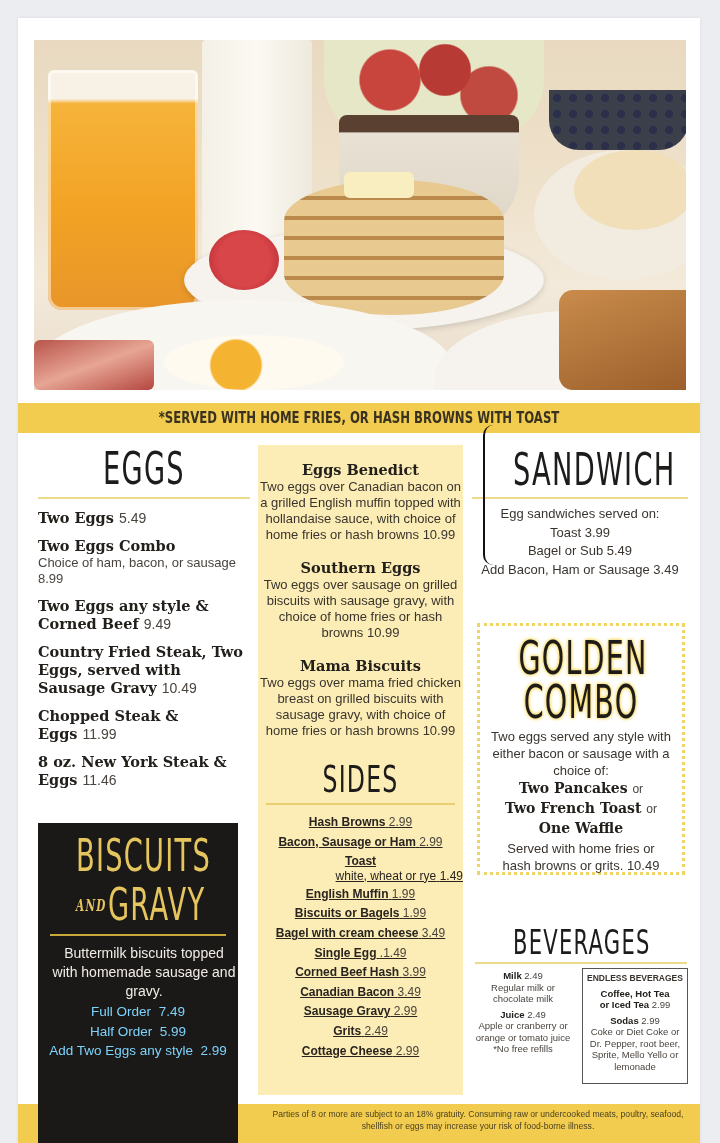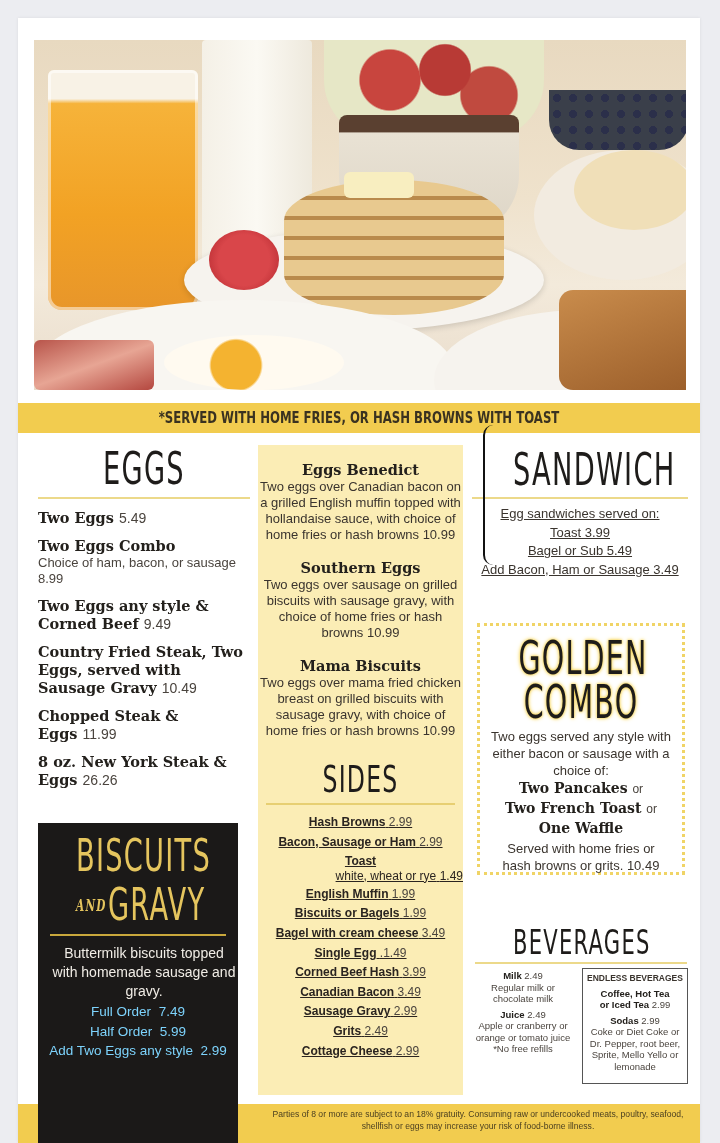--- a/index.html
+++ b/index.html
@@ -49,21 +49,21 @@
   .sides-title{margin-top:18px;font-size:38px;line-height:44px;}
   .center-col .rule{margin:2px 8px 0 8px;background:#e7cf72;}
   .sides{margin-top:8px;text-align:center;font-family:"Liberation Sans",sans-serif;font-size:12px;line-height:19.6px;color:#2a2420;text-decoration:underline;}
   .sides .s-name{font-weight:bold;}
   .sides .s-price{color:#4a443e;}
   .sides .s-sub{display:block;font-weight:normal;line-height:14px;margin-top:-3px;margin-bottom:2px;text-align:right;}
 
   .sand-col{position:absolute;left:472px;top:445px;width:216px;}
   .sand-col h2{margin:0;height:50px;font-size:44px;line-height:50px;}
   .sand-col .rule{margin-top:2px;}
-  .sand-body{text-align:center;font-family:"Liberation Sans",sans-serif;font-size:13px;line-height:18.5px;color:#3a342e;margin-top:6px;text-decoration:underline;}
+  .sand-body{text-align:center;font-family:"Liberation Sans",sans-serif;font-size:13px;line-height:18.5px;color:#3a342e;margin-top:6px;}
   .annot{position:absolute;left:483px;top:425px;width:14px;height:140px;border-left:2px solid #111;border-radius:10px 0 0 10px;}
 
   .golden{position:absolute;left:477px;top:623px;width:208px;height:252px;border:3px dotted #f0d466;box-sizing:border-box;text-align:center;}
   .golden .gt{font-size:46px;line-height:44px;margin-top:10px;color:#1e1c1a;text-shadow:0 0 6px #f6d24a,0 0 3px #f6d24a;}
   .golden .gdesc{font-family:"Liberation Sans",sans-serif;font-size:13px;line-height:17px;color:#3a342e;margin-top:4px;padding:0 6px;}
   .golden .opt{font-family:"DejaVu Serif",serif;font-weight:bold;font-size:14px;line-height:19px;color:#23201c;}
   .golden .or{font-family:"Liberation Sans",sans-serif;font-weight:normal;font-size:12px;color:#4a443e;}
 
   .bev-title{position:absolute;left:472px;top:922px;width:216px;font-size:34px;line-height:40px;}
   .bev-rule{position:absolute;left:475px;top:962px;width:212px;height:2px;background:#ecd98a;}
@@ -112,21 +112,21 @@
 </div>
 
 <div class="eggs-col">
   <h2 class="deco">EGGS</h2>
   <div class="rule"></div>
   <div class="item"><span>Two Eggs</span> <span class="price">5.49</span></div>
   <div class="item"><span>Two Eggs Combo</span><span class="desc"><span>Choice of ham, bacon, or sausage</span> <span>8.99</span></span></div>
   <div class="item"><span>Two Eggs any style &amp; Corned Beef</span> <span class="price">9.49</span></div>
   <div class="item"><span>Country Fried Steak, Two Eggs, served with Sausage Gravy</span> <span class="price">10.49</span></div>
   <div class="item" style="width:150px"><span>Chopped Steak &amp; Eggs</span> <span class="price">11.99</span></div>
-  <div class="item" style="width:190px"><span>8 oz. New York Steak &amp; Eggs</span> <span class="price">26.26</span></div>
+  <div class="item" style="width:190px"><span>8 oz. New York Steak &amp; Eggs</span> <span class="price">11.46</span></div>
 </div>
 
 <div class="center-col">
   <div class="spec">
     <span class="name">Eggs Benedict</span>
     <span class="desc"><span>Two eggs over Canadian bacon on a grilled English muffin topped with hollandaise sauce, with choice of home fries or hash browns</span> <span>10.99</span></span>
   </div>
   <div class="spec">
     <span class="name">Southern Eggs</span>
     <span class="desc"><span>Two eggs over sausage on grilled biscuits with sausage gravy, with choice of home fries or hash browns</span> <span>10.99</span></span>

